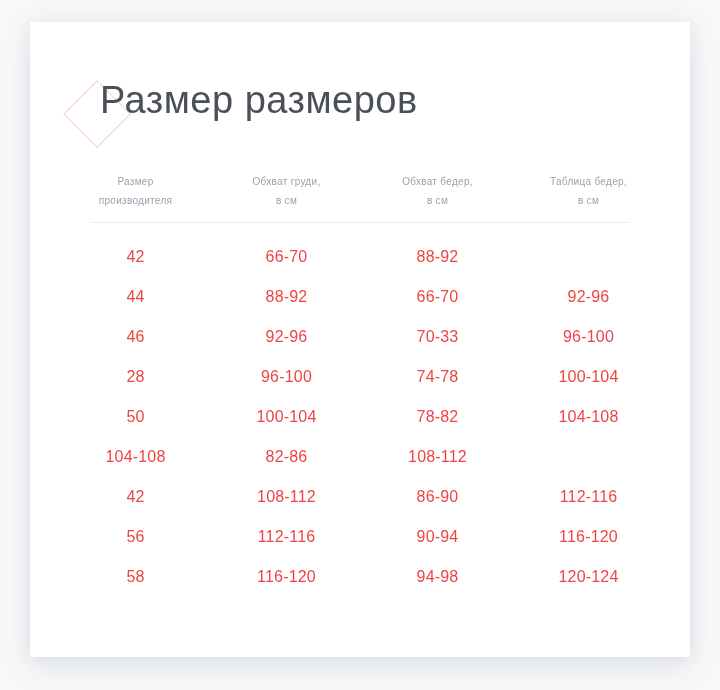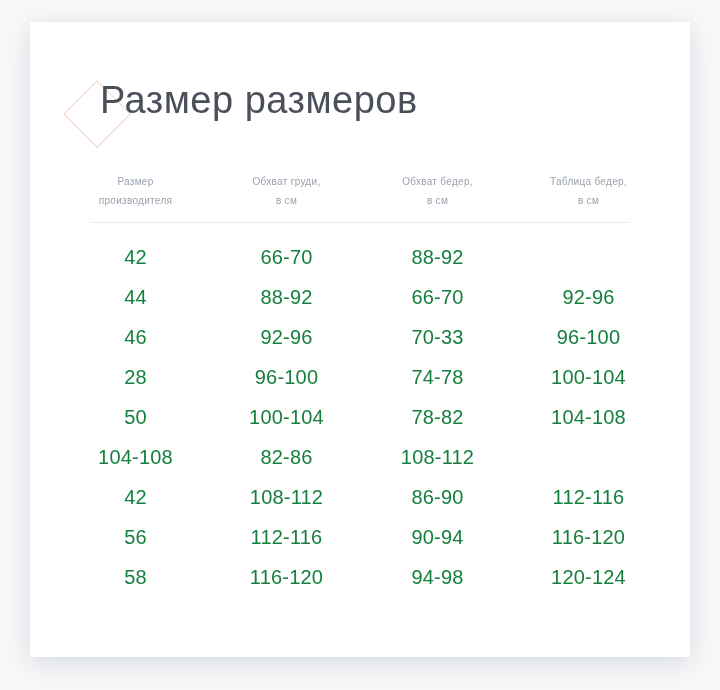--- a/index.html
+++ b/index.html
@@ -67,22 +67,22 @@
     margin: 12px 0 0 60px;
   }
   .tbody {
     margin-top: 14px;
   }
   .trow {
     height: 40px;
     align-items: center;
   }
   .td {
-    font-size: 20px;
-    color: #15803d;
+    font-size: 16px;
+    color: #ef4444;
     letter-spacing: 0.2px;
   }
 </style>
 </head>
 <body>
 
 <div class="page">
   <div class="card">
 
     <div class="title-row">

